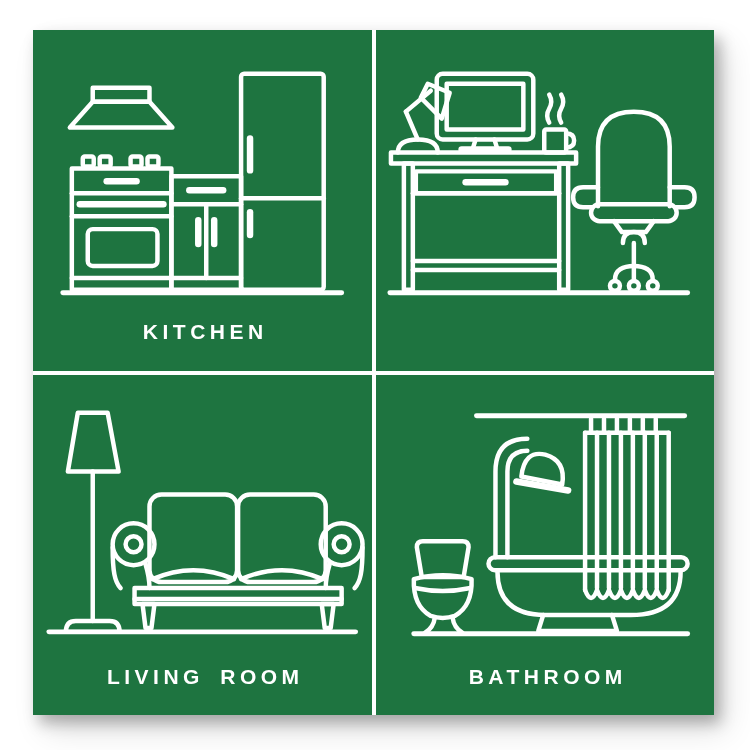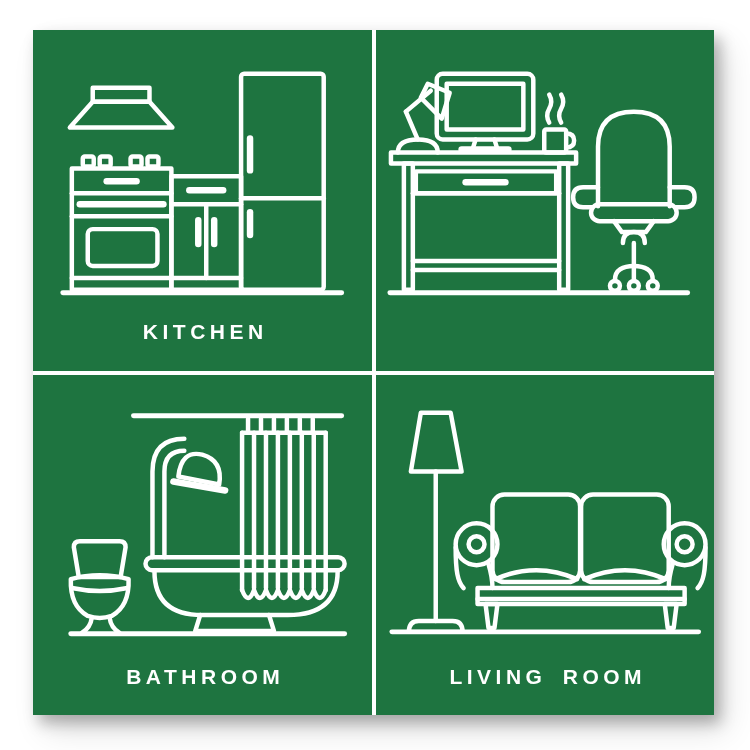--- a/index.html
+++ b/index.html
@@ -122,20 +122,52 @@
         <circle cx="240" cy="256" r="5"></circle>
         <circle cx="259" cy="256" r="5"></circle>
         <circle cx="278" cy="256" r="5"></circle>
       </g>
     </svg>
   </section>
 
   <section class="panel">
     <svg class="icon" viewBox="0 0 340 340" preserveAspectRatio="xMidYMid meet">
       <g>
+        <line class="floor" x1="16" y1="257" x2="324" y2="257"></line>
+      </g>
+      <g>
+        <path d="M45,37 L75,37 L86,96 L35,96 Z"></path>
+        <line x1="60" y1="96" x2="60" y2="246"></line>
+        <path d="M33,257 Q33,246 43,246 L77,246 Q87,246 87,257 Z"></path>
+      </g>
+      <g>
+        <rect x="117" y="119" width="88" height="88" rx="12"></rect>
+        <rect x="206" y="119" width="88" height="88" rx="12"></rect>
+        <path d="M120,204 Q161,186 202,204"></path>
+        <path d="M209,204 Q250,186 291,204"></path>
+        <circle cx="101" cy="169" r="21"></circle>
+        <circle cx="101" cy="169" r="8"></circle>
+        <circle cx="310" cy="169" r="21"></circle>
+        <circle cx="310" cy="169" r="8"></circle>
+        <path d="M80,172 C80,196 82,207 88,213"></path>
+        <path d="M331,172 C331,196 329,207 323,213"></path>
+        <path d="M113,189 C116,199 117,206 117,213"></path>
+        <path d="M298,189 C295,199 294,206 294,213"></path>
+        <rect x="102" y="213" width="208" height="16"></rect>
+        <line x1="102" y1="224" x2="310" y2="224"></line>
+        <path d="M110,229 L122,229 L119,253 L113,253 Z"></path>
+        <path d="M290,229 L302,229 L299,253 L293,253 Z"></path>
+      </g>
+    </svg>
+    <div class="panel-label">LIVING ROOM</div>
+  </section>
+
+  <section class="panel">
+    <svg class="icon" viewBox="0 0 340 340" preserveAspectRatio="xMidYMid meet">
+      <g>
         <line class="floor" x1="38" y1="259" x2="313" y2="259"></line>
       </g>
       <g>
         <path d="M41,172 Q41,166 47,166 L87,166 Q93,166 93,172 L88,202 L46,202 Z"></path>
         <path d="M38,204 Q67,196 96,204 Q97,231 79,241 Q67,245 55,241 Q37,231 38,204 Z"></path>
         <path d="M39,213 Q67,219 95,213"></path>
         <path d="M59,243 C58,251 54,255 49,258"></path>
         <path d="M77,243 C78,251 82,255 87,258"></path>
       </g>
       <g>
@@ -165,45 +197,13 @@
         <line x1="246" y1="57" x2="246" y2="213"></line>
         <line x1="258" y1="57" x2="258" y2="213"></line>
         <line x1="270" y1="57" x2="270" y2="213"></line>
         <line x1="282" y1="57" x2="282" y2="213"></line>
         <path d="M210,215 Q216,231 222,215 Q228,231 234,215 Q240,231 246,215 Q252,231 258,215 Q264,231 270,215 Q276,231 282,215 Q288,231 294,215"></path>
       </g>
     </svg>
     <div class="panel-label">BATHROOM</div>
   </section>
 
-  <section class="panel">
-    <svg class="icon" viewBox="0 0 340 340" preserveAspectRatio="xMidYMid meet">
-      <g>
-        <line class="floor" x1="16" y1="257" x2="324" y2="257"></line>
-      </g>
-      <g>
-        <path d="M45,37 L75,37 L86,96 L35,96 Z"></path>
-        <line x1="60" y1="96" x2="60" y2="246"></line>
-        <path d="M33,257 Q33,246 43,246 L77,246 Q87,246 87,257 Z"></path>
-      </g>
-      <g>
-        <rect x="117" y="119" width="88" height="88" rx="12"></rect>
-        <rect x="206" y="119" width="88" height="88" rx="12"></rect>
-        <path d="M120,204 Q161,186 202,204"></path>
-        <path d="M209,204 Q250,186 291,204"></path>
-        <circle cx="101" cy="169" r="21"></circle>
-        <circle cx="101" cy="169" r="8"></circle>
-        <circle cx="310" cy="169" r="21"></circle>
-        <circle cx="310" cy="169" r="8"></circle>
-        <path d="M80,172 C80,196 82,207 88,213"></path>
-        <path d="M331,172 C331,196 329,207 323,213"></path>
-        <path d="M113,189 C116,199 117,206 117,213"></path>
-        <path d="M298,189 C295,199 294,206 294,213"></path>
-        <rect x="102" y="213" width="208" height="16"></rect>
-        <line x1="102" y1="224" x2="310" y2="224"></line>
-        <path d="M110,229 L122,229 L119,253 L113,253 Z"></path>
-        <path d="M290,229 L302,229 L299,253 L293,253 Z"></path>
-      </g>
-    </svg>
-    <div class="panel-label">LIVING ROOM</div>
-  </section>
-
 </div>
 
 </body></html>

